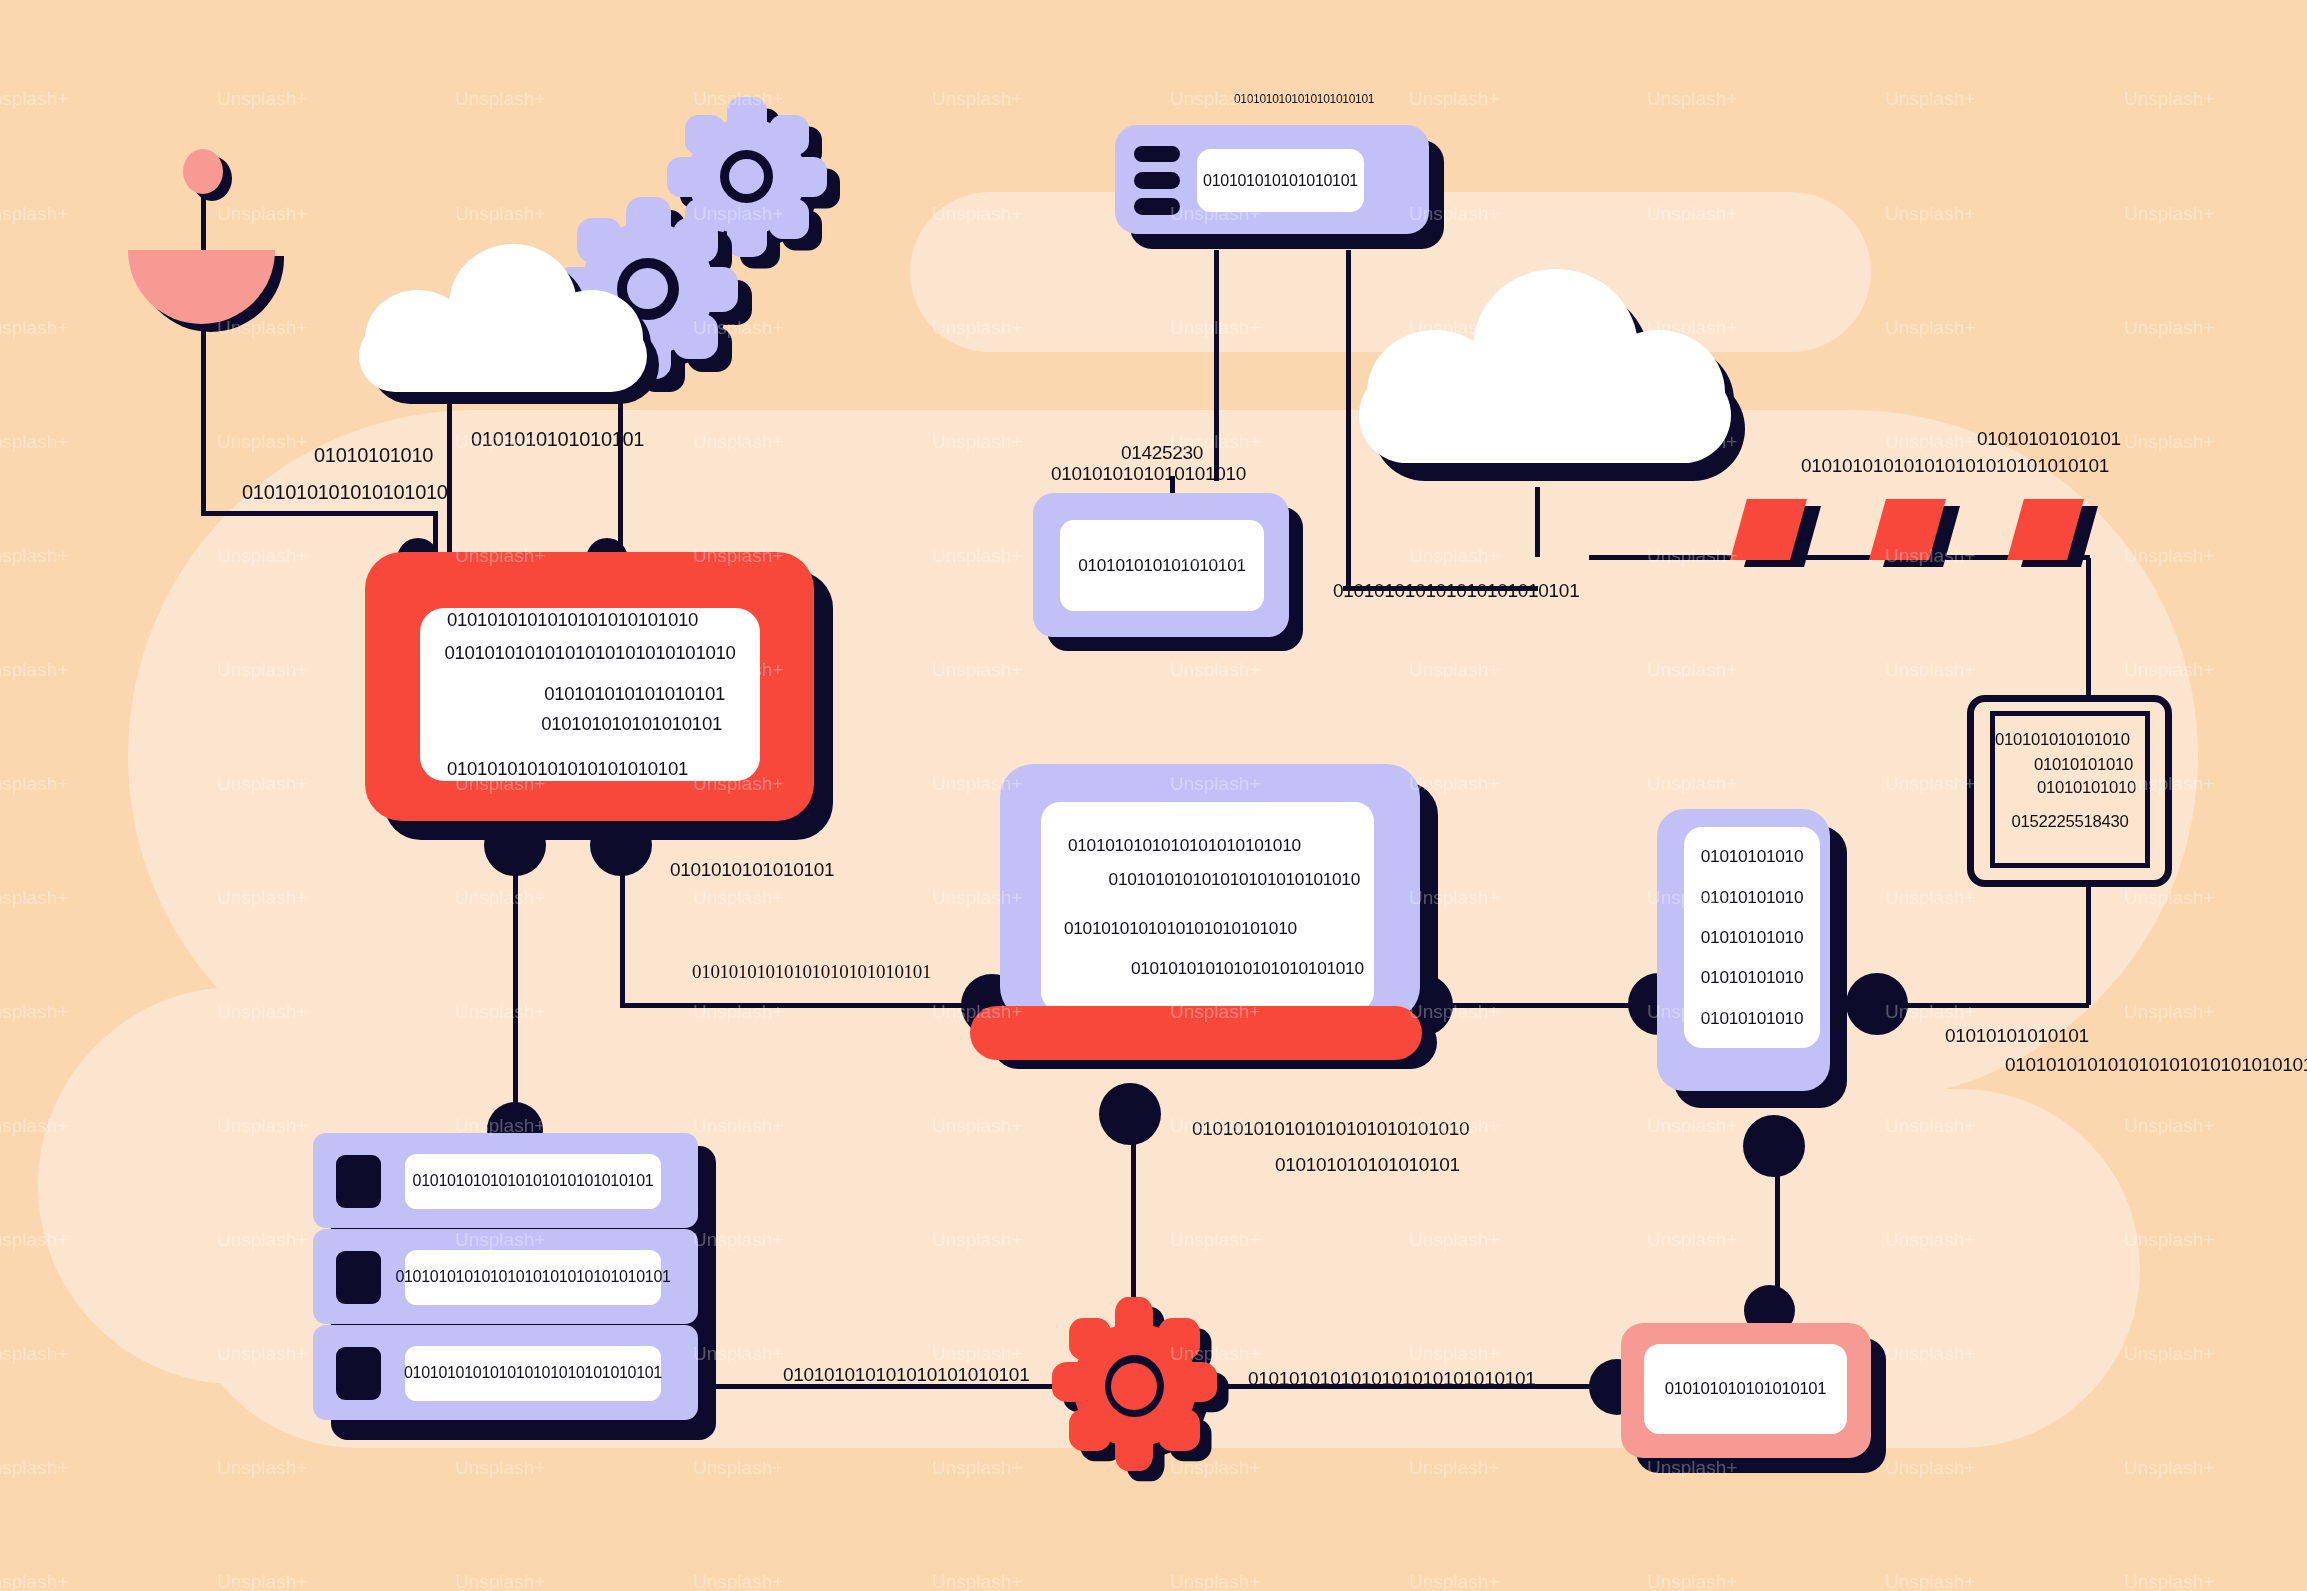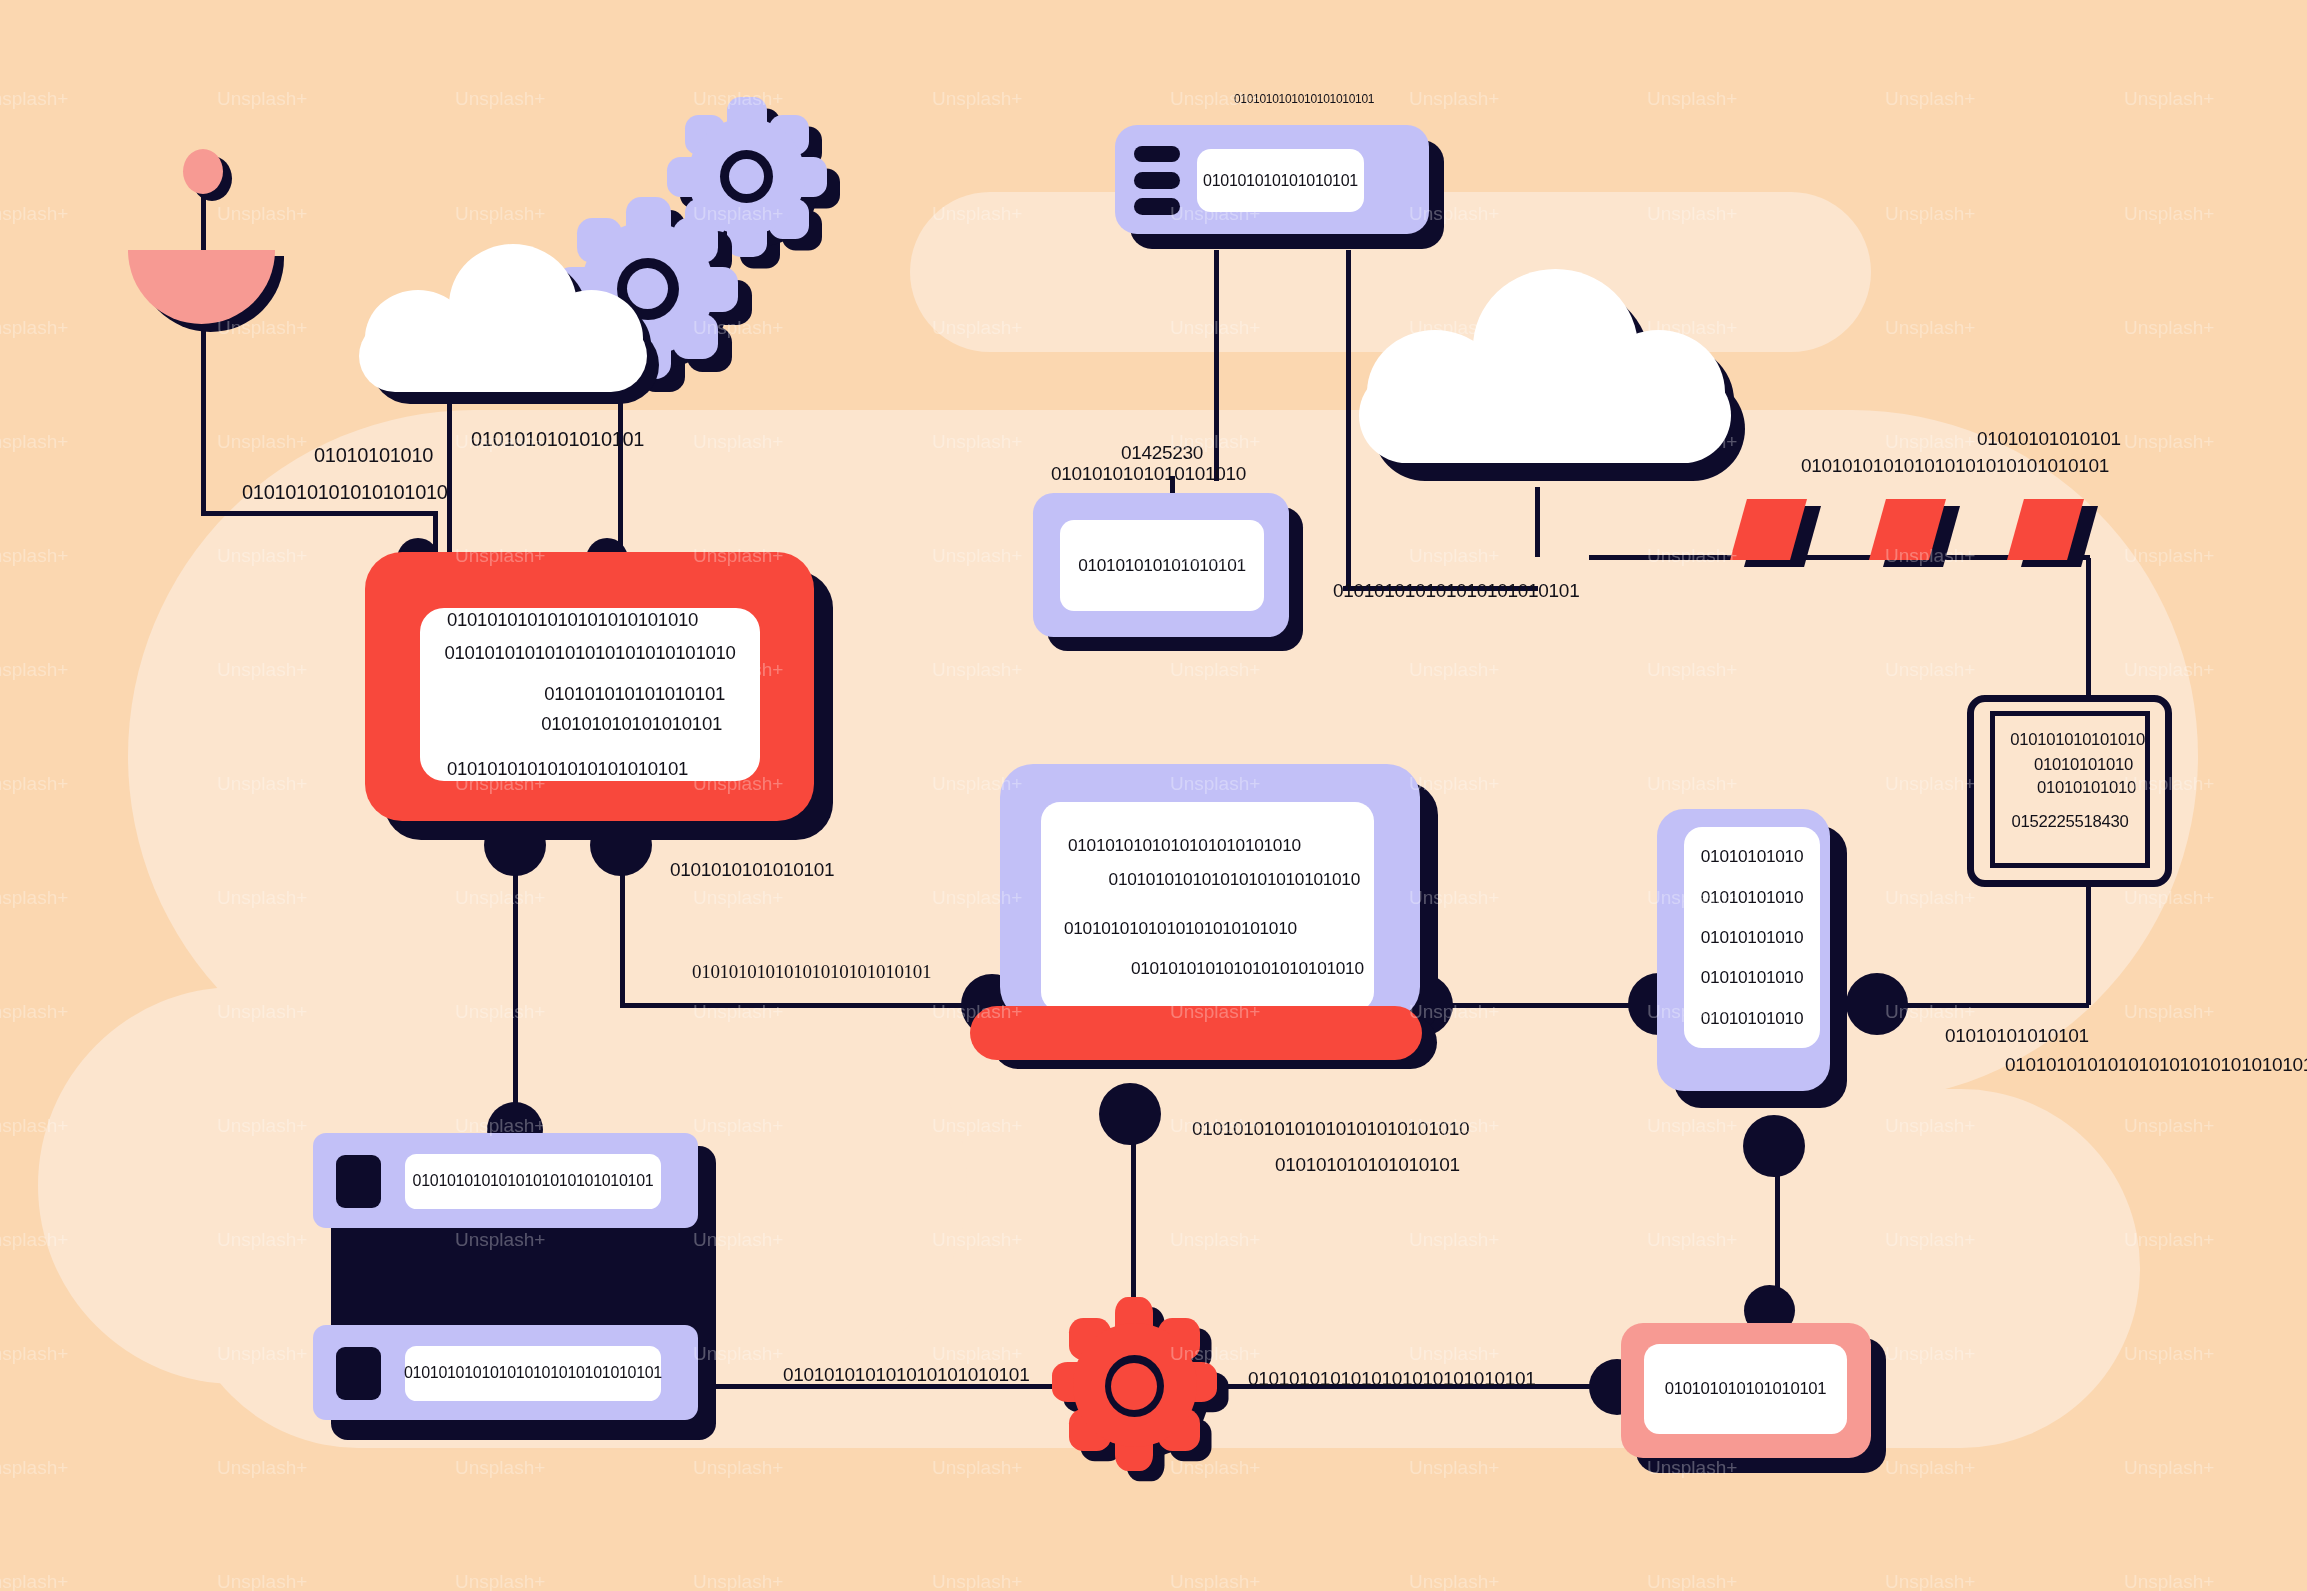--- a/index.html
+++ b/index.html
@@ -239,21 +239,21 @@
 
   <div class="para-sh" style="left:1744px;top:506px;"></div>
   <div class="para" style="left:1730px;top:499px;"></div>
   <div class="para-sh" style="left:1883px;top:506px;"></div>
   <div class="para" style="left:1869px;top:499px;"></div>
   <div class="para-sh" style="left:2021px;top:506px;"></div>
   <div class="para" style="left:2007px;top:499px;"></div>
 
   <div id="db-outer"></div>
   <div id="db-inner">
-    <div class="bin" style="font-size:16.7px;text-align:right;">010101010101010</div>
+    <div class="bin" style="font-size:16.7px;text-align:left;">010101010101010</div>
     <div class="bin" style="font-size:16.7px;text-align:center;padding-left:27px;margin-top:5.1px;">01010101010</div>
     <div class="bin" style="font-size:16.7px;text-align:center;padding-left:33px;margin-top:3.2px;">01010101010</div>
     <div class="bin" style="font-size:16.7px;text-align:center;margin-top:14px;">0152225518430</div>
   </div>
   <div class="lbl" style="left:1945px;top:1025px;font-size:19px;">01010101010101</div>
   <div class="lbl" style="left:2005px;top:1054px;font-size:19px;">010101010101010101010101010101</div>
 
   <div class="knob" style="left:961px;top:974px;width:62px;height:62px;"></div>
   <div class="knob" style="left:1391px;top:974px;width:62px;height:62px;"></div>
   <div class="knob" style="left:1099px;top:1083px;width:62px;height:62px;"></div>
@@ -293,20 +293,26 @@
   </div>
 
   <div class="knob" style="left:487px;top:1102px;width:56px;height:56px;"></div>
   <div class="knob" style="left:647px;top:1355px;width:62px;height:62px;"></div>
 
   <div style="position:absolute;left:331px;top:1146px;width:385px;height:294px;background:#0d0b2b;border-radius:16.7px;"></div>
   <div class="rackrow" style="left:313px;top:1133px;width:385px;height:95px;">
     <div class="led" style="left:23px;top:22px;width:45px;height:53px;"></div>
     <div class="strip" style="left:92px;top:20.5px;width:256px;height:55px;">
       <div class="bin" style="font-size:16px;">0101010101010101010101010101</div>
+    </div>
+  </div>
+  <div class="rackrow" style="left:313px;top:1229px;width:385px;height:95px;">
+    <div class="led" style="left:23px;top:22px;width:45px;height:53px;"></div>
+    <div class="strip" style="left:92px;top:20.5px;width:256px;height:55px;">
+      <div class="bin" style="font-size:16px;">01010101010101010101010101010101</div>
     </div>
   </div>
   <div class="rackrow" style="left:313px;top:1325px;width:385px;height:95px;">
     <div class="led" style="left:23px;top:22px;width:45px;height:53px;"></div>
     <div class="strip" style="left:92px;top:20.5px;width:256px;height:55px;">
       <div class="bin" style="font-size:16px;">010101010101010101010101010101</div>
     </div>
   </div>
 
   <div class="lbl" style="left:783px;top:1364px;font-size:19px;">010101010101010101010101</div>

